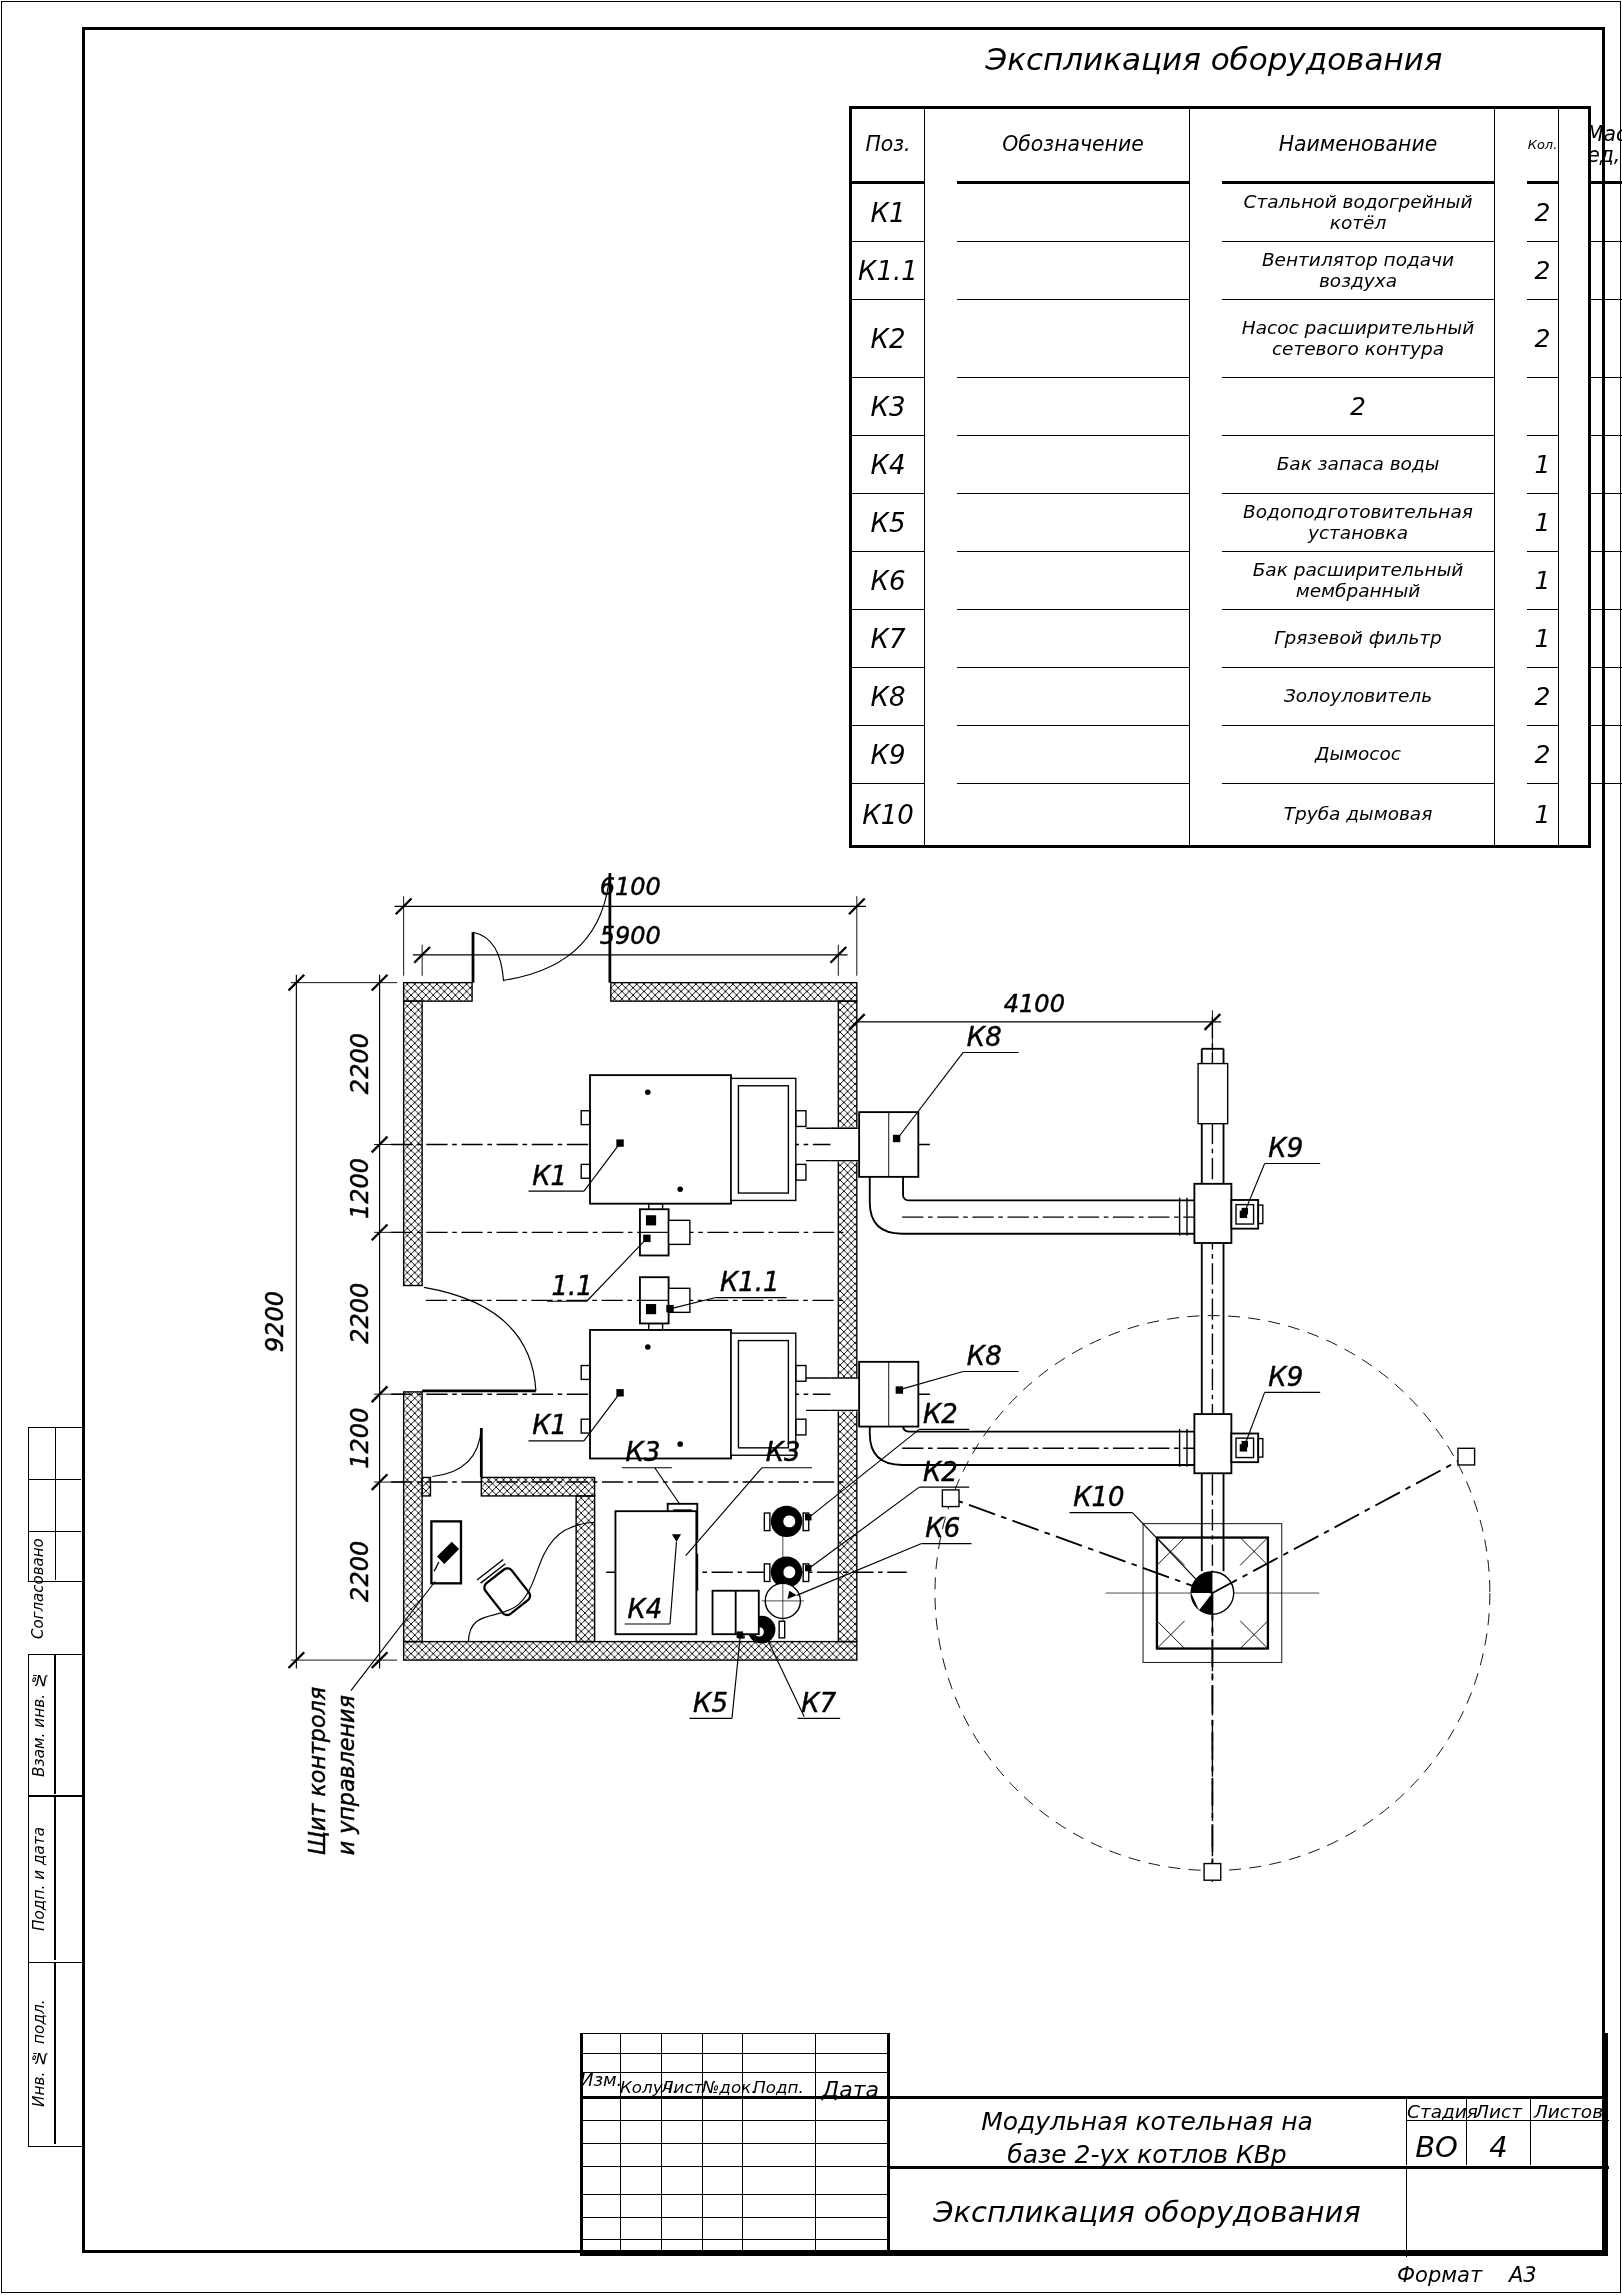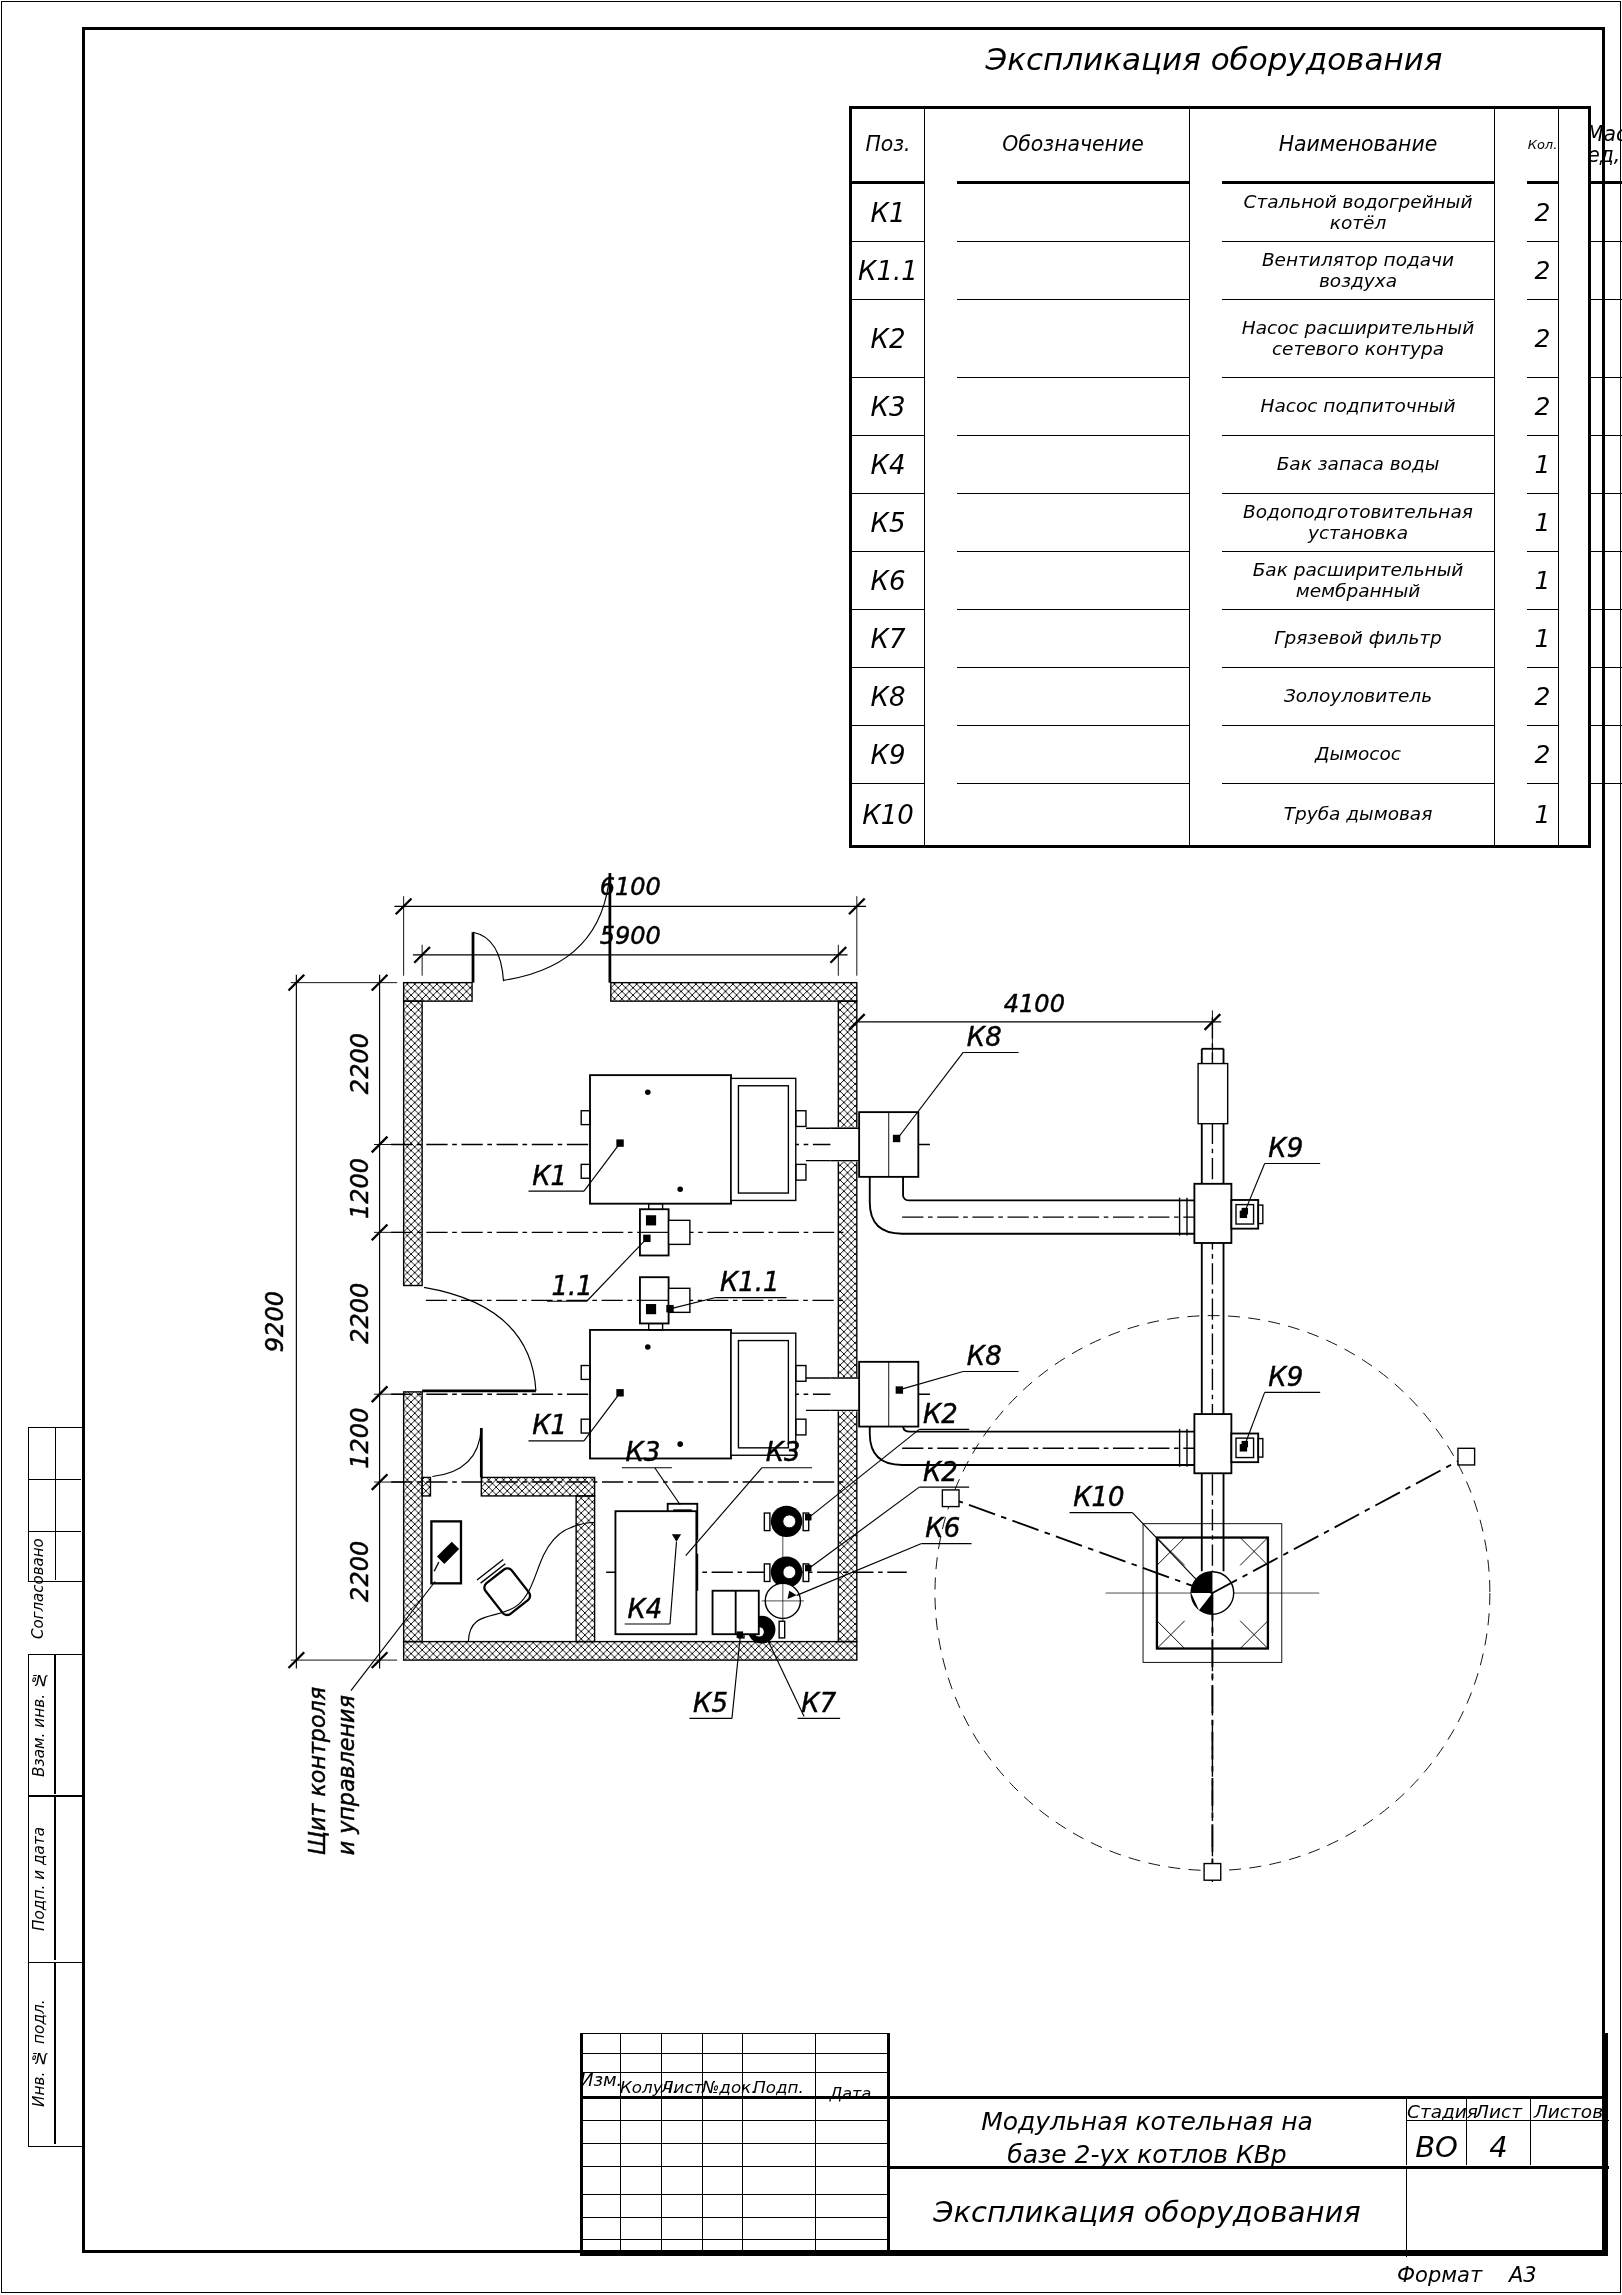--- a/index.html
+++ b/index.html
@@ -86,21 +86,20 @@
       <div class="c pos">К2</div>
       <div class="c"></div>
       <div class="c nam">Насос расширительный сетевого контура</div>
       <div class="c qty">2</div>
       <div class="c"></div>
       <div class="c"></div>
     </div>
     <div class="erow r">
       <div class="c pos">К3</div>
       <div class="c"></div>
-      <div class="c nam">Насос подпиточный</div>
       <div class="c qty">2</div>
       <div class="c"></div>
       <div class="c"></div>
     </div>
     <div class="erow r">
       <div class="c pos">К4</div>
       <div class="c"></div>
       <div class="c nam">Бак запаса воды</div>
       <div class="c qty">1</div>
       <div class="c"></div>
@@ -512,21 +511,21 @@
     <div class="ln" style="left:0;top:133px;width:309px;height:0.9px;"></div>
     <div class="ln" style="left:0;top:161px;width:309px;height:0.9px;"></div>
     <div class="ln" style="left:0;top:184px;width:309px;height:0.9px;"></div>
     <div class="ln" style="left:0;top:206px;width:309px;height:0.9px;"></div>
 
     <div class="tb-txt ctr" style="left:0;top:36px;width:40px;font-size:18px;">Изм.</div>
     <div class="tb-txt ctr" style="left:40px;top:44px;width:41px;font-size:16.7px;">Колуч.</div>
     <div class="tb-txt ctr" style="left:81px;top:44px;width:41px;font-size:16.7px;">Лист</div>
     <div class="tb-txt ctr" style="left:122px;top:44px;width:41px;font-size:16.7px;">№док.</div>
     <div class="tb-txt ctr" style="left:162px;top:44px;width:73px;font-size:16.7px;">Подп.</div>
-    <div class="tb-txt ctr" style="left:235px;top:44px;width:71px;font-size:16px;margin-top:7px;">Дата</div>
+    <div class="tb-txt ctr" style="left:235px;top:44px;width:71px;font-size:22px;">Дата</div>
 
     <div class="tb-txt ctr" style="left:315px;top:73px;width:504px;font-size:25px;line-height:1.3;white-space:normal;">
       <span>Модульная котельная на</span><br>
       <span>базе 2-ух котлов КВр</span>
     </div>
 
     <div class="ln" style="left:826px;top:63px;width:1.4px;height:69px;"></div>
     <div class="ln" style="left:886px;top:63px;width:1.4px;height:69px;"></div>
     <div class="ln" style="left:950px;top:63px;width:1.4px;height:69px;"></div>
     <div class="ln" style="left:826px;top:87px;width:203px;height:1.4px;"></div>

